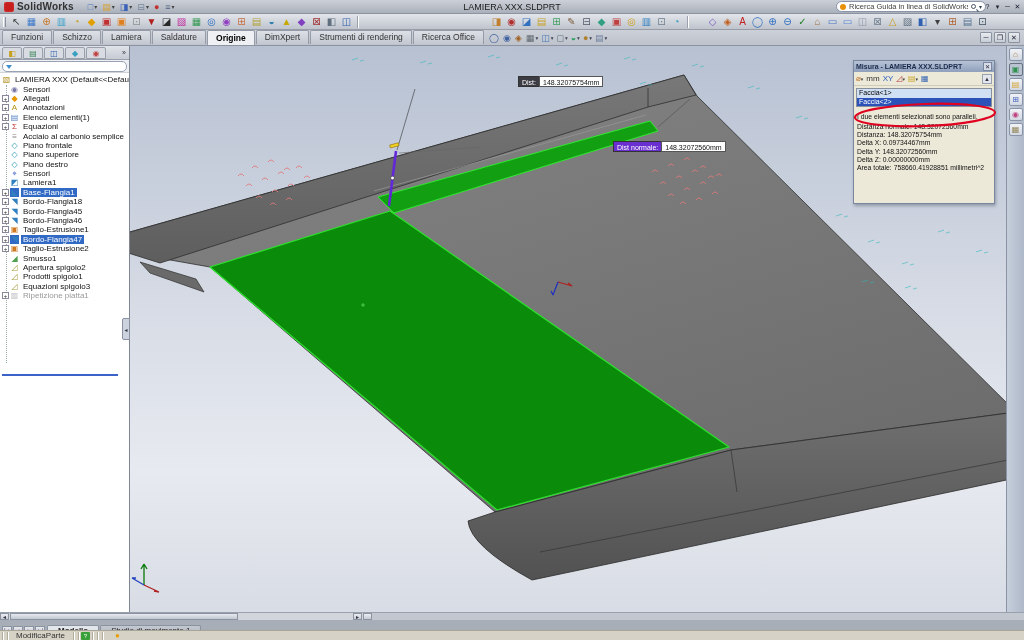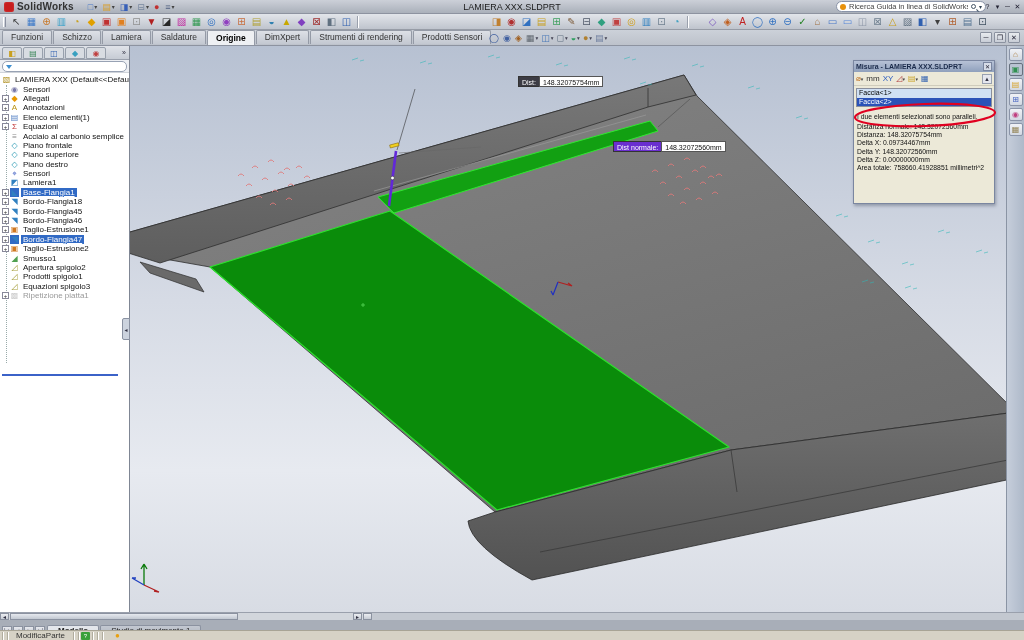--- a/index.html
+++ b/index.html
@@ -68,21 +68,21 @@
   #filter-box { height:11px; background:#fff; border:1px solid #98a2b4; border-radius:5px; display:flex; align-items:center; padding:0 3px; gap:2px; }
   #filter-box .funnel { width:0; height:0; border-left:3px solid transparent; border-right:3px solid transparent; border-top:4px solid #3f8fd0; }
   #tree { position:relative; padding-top:2px; }
   #tree::before { content:""; position:absolute; left:6px; top:12px; bottom:auto; height:278px; border-left:1px dotted #9aa; }
   .trow { height:9.4px; display:flex; align-items:center; font-size:8px; color:#111; white-space:nowrap; position:relative; }
   .trow .exp { width:7px; height:7px; flex:none; margin-left:2px; margin-right:1px; font-size:6px; line-height:6px; text-align:center;
     border:1px solid #889; background:#fff; color:#333; }
   .trow .exp:empty { border:none; background:transparent; }
   .trow .tico { width:9px; flex:none; font-size:8px; line-height:9px; text-align:center; margin-right:2px; }
   .trow .tlabel { padding:0 2px; overflow:hidden; }
-  .trow.sel .tlabel { background:#316ac5; color:#fff;text-decoration:underline; }
+  .trow.sel .tlabel { background:#316ac5; color:#fff; }
   .trow.sel .tico { background:#316ac5; }
   .trow.dim { color:#999; } .trow.dim .tico { opacity:.45; }
   #tree-root .tico { margin-left:2px; }
   #rollback { position:absolute; left:2px; width:116px; height:2px; background:#3b62c8; top:301px; }
   #panel-collapse { position:absolute; left:122px; top:272px; width:8px; height:22px; background:#ccd3de;
     border:1px solid #8a92a2; border-radius:2px 0 0 2px; font-size:6px; line-height:22px; color:#334; text-align:center; }
 
   
   #viewport { position:absolute; left:130px; top:0; width:894px; height:566px; overflow:hidden; }
   #scene { position:absolute; left:0; top:0; }
@@ -267,21 +267,21 @@
 <div id="tabrow">
   <div id="cmtabs">
 
   <span class="cmtab">Funzioni</span>
       <span class="cmtab">Schizzo</span>
       <span class="cmtab">Lamiera</span>
       <span class="cmtab">Saldature</span>
       <span class="cmtab active">Origine</span>
       <span class="cmtab">DimXpert</span>
       <span class="cmtab">Strumenti di rendering</span>
-      <span class="cmtab">Prodotti Sensori</span>
+      <span class="cmtab">Ricerca Office</span>
     </div>
   <div id="headsup">
 
   <span class="hicon">
         <span style="color: rgb(64, 96, 160);">◯</span>
         <span class="dd"></span>
       </span>
       <span class="hicon">
         <span style="color: rgb(64, 96, 160);">◉</span>
         <span class="dd"></span>

